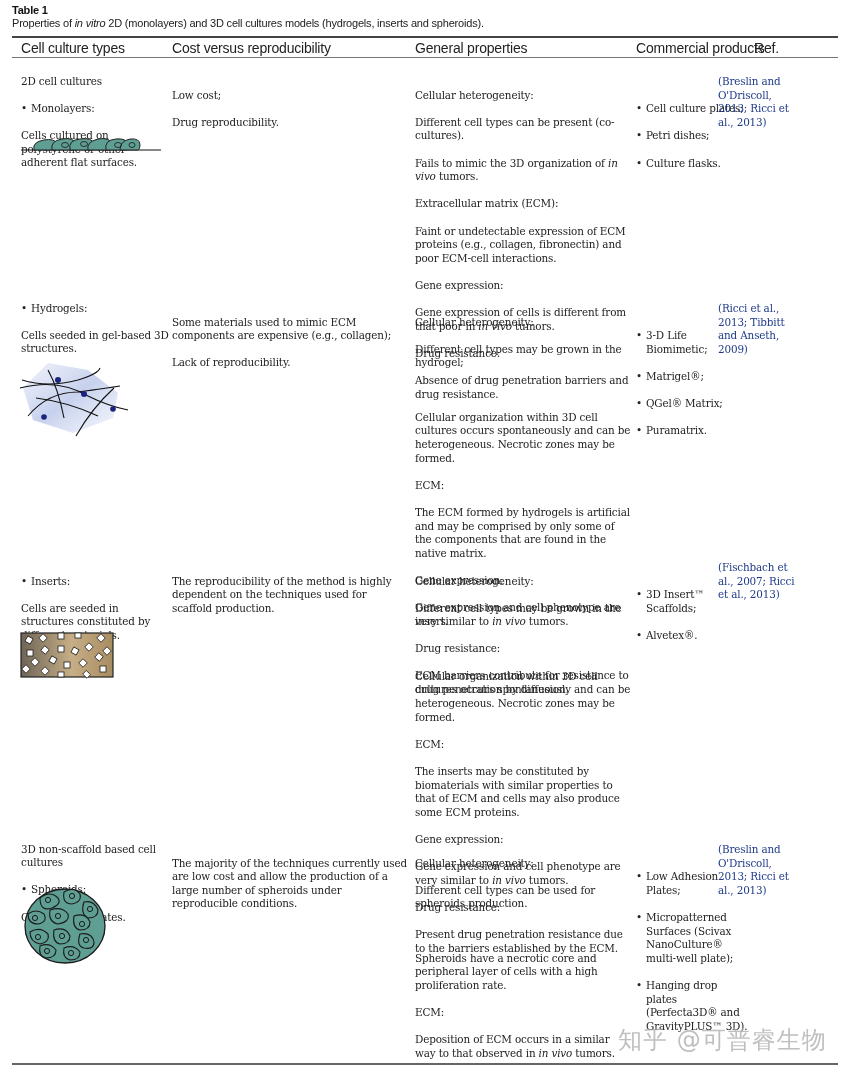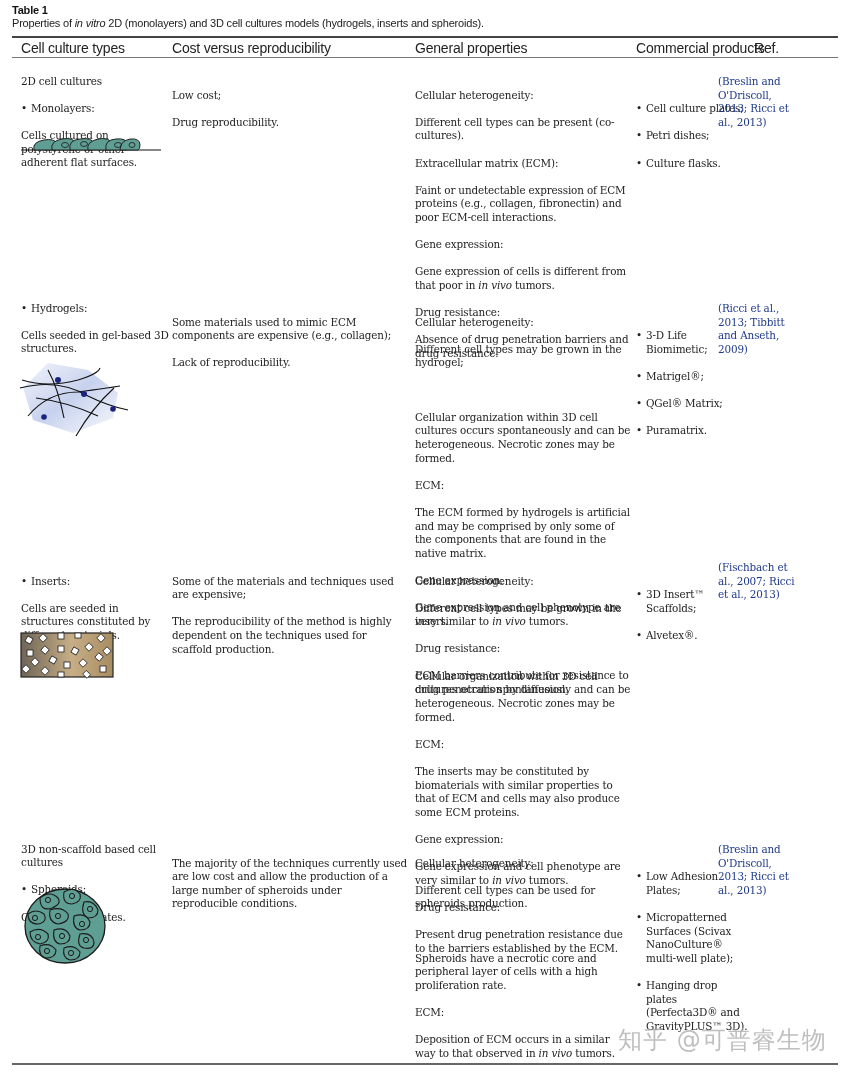--- a/index.html
+++ b/index.html
@@ -89,20 +89,21 @@
     <ellipse cx="112" cy="11" rx="3" ry="2.5"></ellipse>
   </g>
 </svg>
 <div class="cell c2" style="top:75px">
   <div>Low cost;</div>
   <div>Drug reproducibility.</div>
 </div>
 <div class="cell c3" style="top:75px">
   <div>Cellular heterogeneity:</div>
   <div>Different cell types can be present (co-cultures).</div>
+  <div><span>Fails to mimic the 3D organization of </span><i>in vivo</i><span> tumors.</span></div>
   <div>Extracellular matrix (ECM):</div>
   <div>Faint or undetectable expression of ECM proteins (e.g., collagen, fibronectin) and poor ECM-cell interactions.</div>
   <div>Gene expression:</div>
   <div><span>Gene expression of cells is different from that poor in </span><i>in vivo</i><span> tumors.</span></div>
   <div>Drug resistance:</div>
   <div>Absence of drug penetration barriers and drug resistance.</div>
 </div>
 <div class="cell c4" style="top:75px">
   <ul class="bullets">
     <li>Cell culture plates;</li>
@@ -197,21 +198,20 @@
     <rect x="60" y="28" width="6" height="6" transform="rotate(45 63 31)"></rect>
     <rect x="76" y="22" width="6" height="6" transform="rotate(40 79 25)"></rect>
     <rect x="3" y="34" width="6" height="6" transform="rotate(45 6 37)"></rect>
     <rect x="22" y="36" width="6" height="6" transform="rotate(45 25 39)"></rect>
     <rect x="80" y="34" width="6" height="6"></rect>
     <rect x="38" y="40" width="6" height="5"></rect>
     <rect x="64" y="40" width="6" height="5" transform="rotate(45 67 42)"></rect>
   </g>
 </svg>
 <div class="cell c2" style="top:561px">
-  <div>Some of the materials and techniques used are expensive;</div>
   <div>The reproducibility of the method is highly dependent on the techniques used for scaffold production.</div>
 </div>
 <div class="cell c3" style="top:561px">
   <div>Cellular heterogeneity:</div>
   <div>Different cell types may be grown in the insert.</div>
   <span class="para-gap"></span>
   <div>Cellular organization within 3D cell cultures occurs spontaneously and can be heterogeneous. Necrotic zones may be formed.</div>
   <div>ECM:</div>
   <div>The inserts may be constituted by biomaterials with similar properties to that of ECM and cells may also produce some ECM proteins.</div>
   <div>Gene expression:</div>

